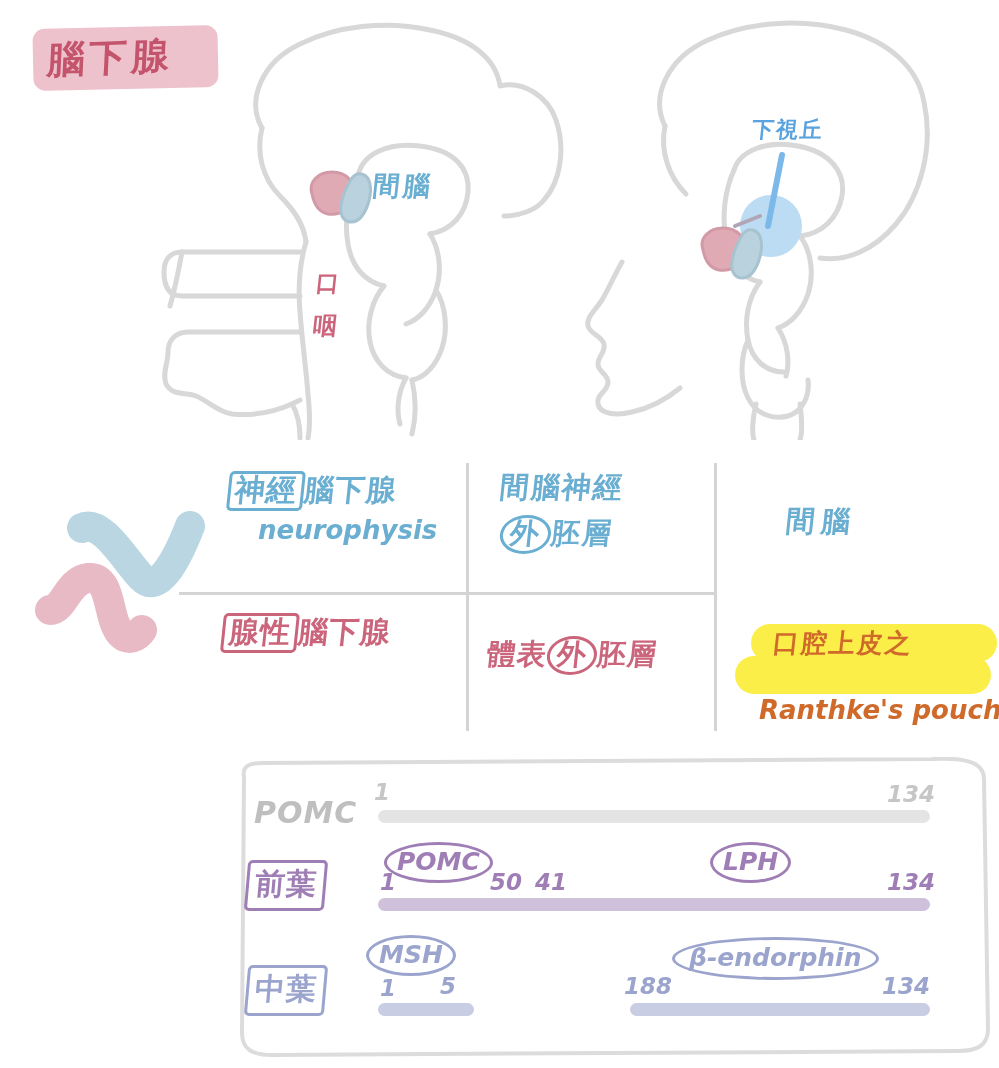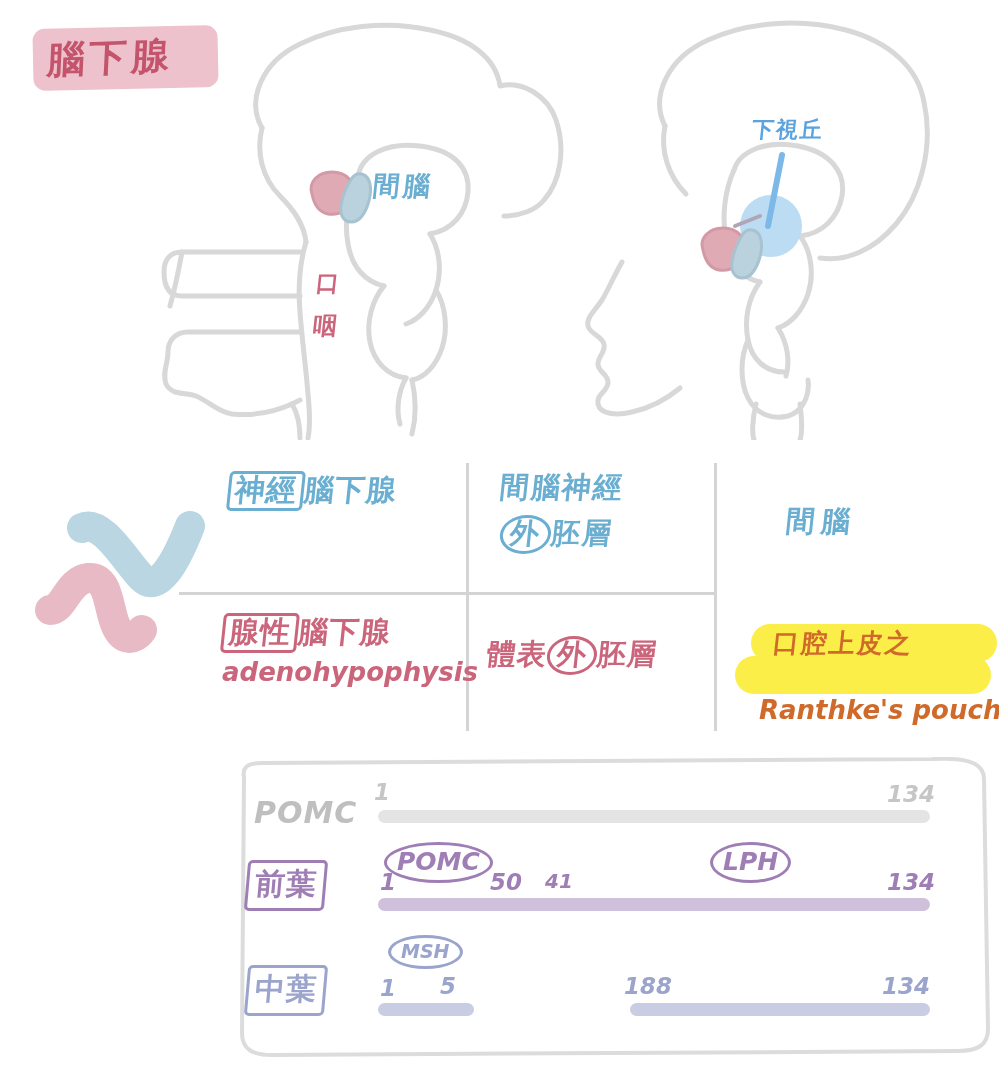--- a/index.html
+++ b/index.html
@@ -131,26 +131,26 @@
   #pomc-n134{left:655px;top:24px;font-size:23px;color:#c6c6c6;}
 
   
   #ant-lbl{left:14px;top:103px;font-size:30px;color:#9f7eb5;letter-spacing:1px;}
   #acth-tag{left:152px;top:85px;font-size:25px;color:#9f7eb5;}
   #lph-tag{left:478px;top:85px;font-size:25px;color:#9f7eb5;}
   #ant-bar-1{left:146px;top:141px;width:238px;background:#cfc0dc;}
   #ant-bar-2{left:339px;top:141px;width:359px;background:#cfc0dc;}
   #ant-n1{left:148px;top:112px;font-size:23px;color:#9f7eb5;}
   #ant-n39{left:258px;top:112px;font-size:23px;color:#9f7eb5;}
-  #ant-n41{left:313px;top:112px;font-size:20px;color:#9f7eb5;text-align:center;}
+  #ant-n41{left:303px;top:112px;font-size:23px;color:#9f7eb5;text-align:center;}
   #ant-n134{left:655px;top:112px;font-size:23px;color:#9f7eb5;}
 
   
   #mid-lbl{left:14px;top:208px;font-size:30px;color:#9aa4cd;letter-spacing:1px;}
-  #msh-tag{left:156px;top:178px;font-size:19px;color:#9aa4cd;}
+  #msh-tag{left:134px;top:178px;font-size:25px;color:#9aa4cd;}
   #bend-tag{left:440px;top:180px;font-size:25px;color:#9aa4cd;padding:3px 14px 5px 14px;}
   #mid-bar-1{left:146px;top:246px;width:96px;background:#c8cde4;}
   #mid-bar-2{left:398px;top:246px;width:300px;background:#c8cde4;}
   #mid-n1{left:148px;top:218px;font-size:23px;color:#9aa4cd;}
   #mid-n13{left:208px;top:216px;font-size:23px;color:#9aa4cd;}
   #mid-n104{left:392px;top:216px;font-size:23px;color:#9aa4cd;}
   #mid-n134{left:650px;top:216px;font-size:23px;color:#9aa4cd;}
 </style>
 </head>
 <body>
@@ -245,38 +245,38 @@
     </svg>
 
     <div class="tline" id="tl-vert-1"></div>
     <div class="tline" id="tl-vert-2"></div>
     <div class="tline" id="tl-horz"></div>
 
     <div class="cell" id="c-r1c1">
       <div class="cn blue">
         <span class="boxed">神經</span><span>腦下腺</span>
       </div>
+      <div class="en">neurophysis</div>
     </div>
 
     <div class="cell" id="c-r1c2">
       <div class="cn blue">間腦神經</div>
       <div class="cn blue l2">
         <span class="circled">外</span><span>胚層</span>
       </div>
     </div>
 
     <div class="cell" id="c-r1c3">
       <div class="cn blue">間腦</div>
     </div>
 
     <div class="cell" id="c-r2c1">
       <div class="cn pink">
         <span class="boxed">腺性</span><span>腦下腺</span>
       </div>
-      <div class="en">adenohypophysis</div>
     </div>
 
     <div class="cell" id="c-r2c2">
       <div class="cn pink">
         <span>體表</span><span class="circled">外</span><span>胚層</span>
       </div>
     </div>
 
     <div class="cell" id="c-r2c3">
       <div class="hl-bg" id="hl1"></div>
@@ -303,20 +303,21 @@
     <div class="tagc" id="lph-tag">LPH</div>
     <div class="num" id="ant-n1">1</div>
     <div class="num" id="ant-n39">50</div>
     <div class="num" id="ant-n41">41</div>
     <div class="num" id="ant-n134">134</div>
     <div class="bar" id="ant-bar-1"></div>
     <div class="bar" id="ant-bar-2"></div>
 
     <div class="rowlbl" id="mid-lbl">中葉</div>
     <div class="tagc" id="msh-tag">MSH</div>
+    <div class="tagc" id="bend-tag">β-endorphin</div>
     <div class="num" id="mid-n1">1</div>
     <div class="num" id="mid-n13">5</div>
     <div class="num" id="mid-n104">188</div>
     <div class="num" id="mid-n134">134</div>
     <div class="bar" id="mid-bar-1"></div>
     <div class="bar" id="mid-bar-2"></div>
   </div>
 
 </div>
 

